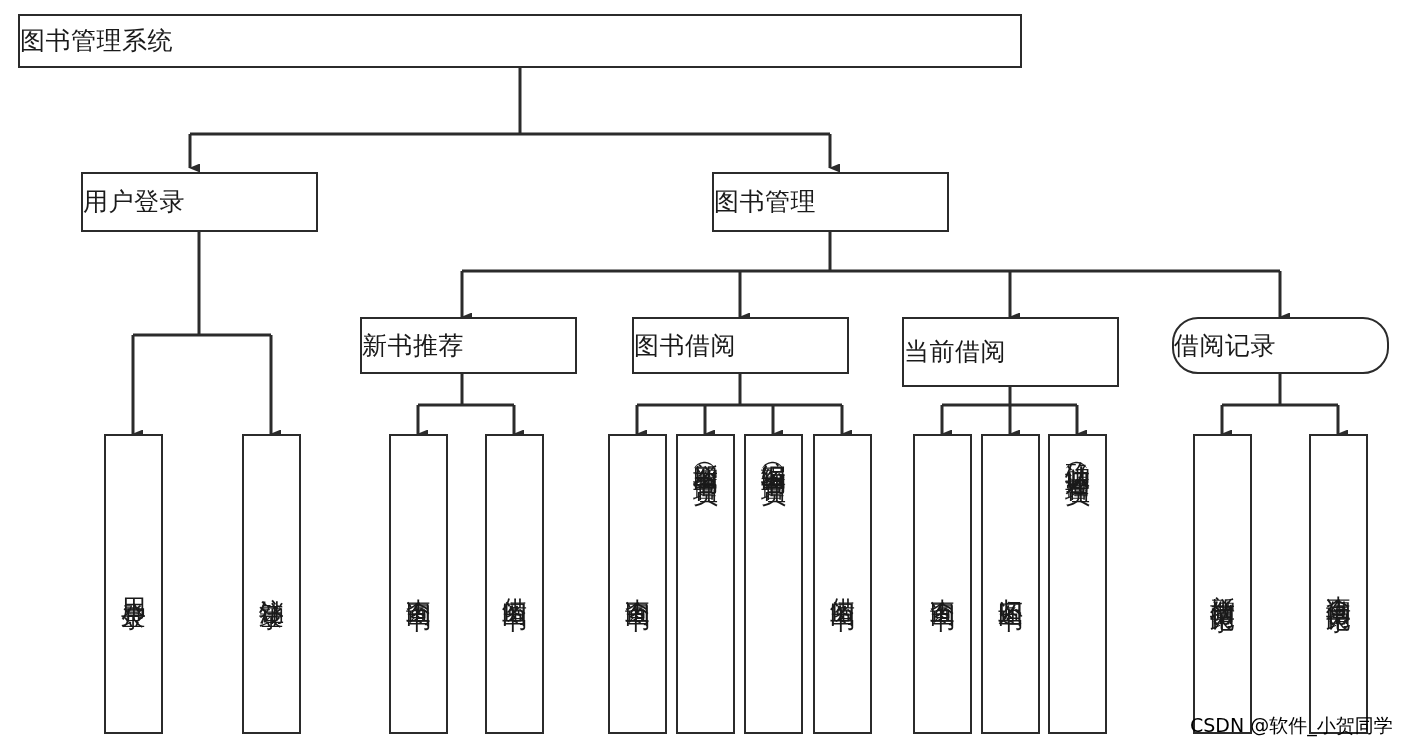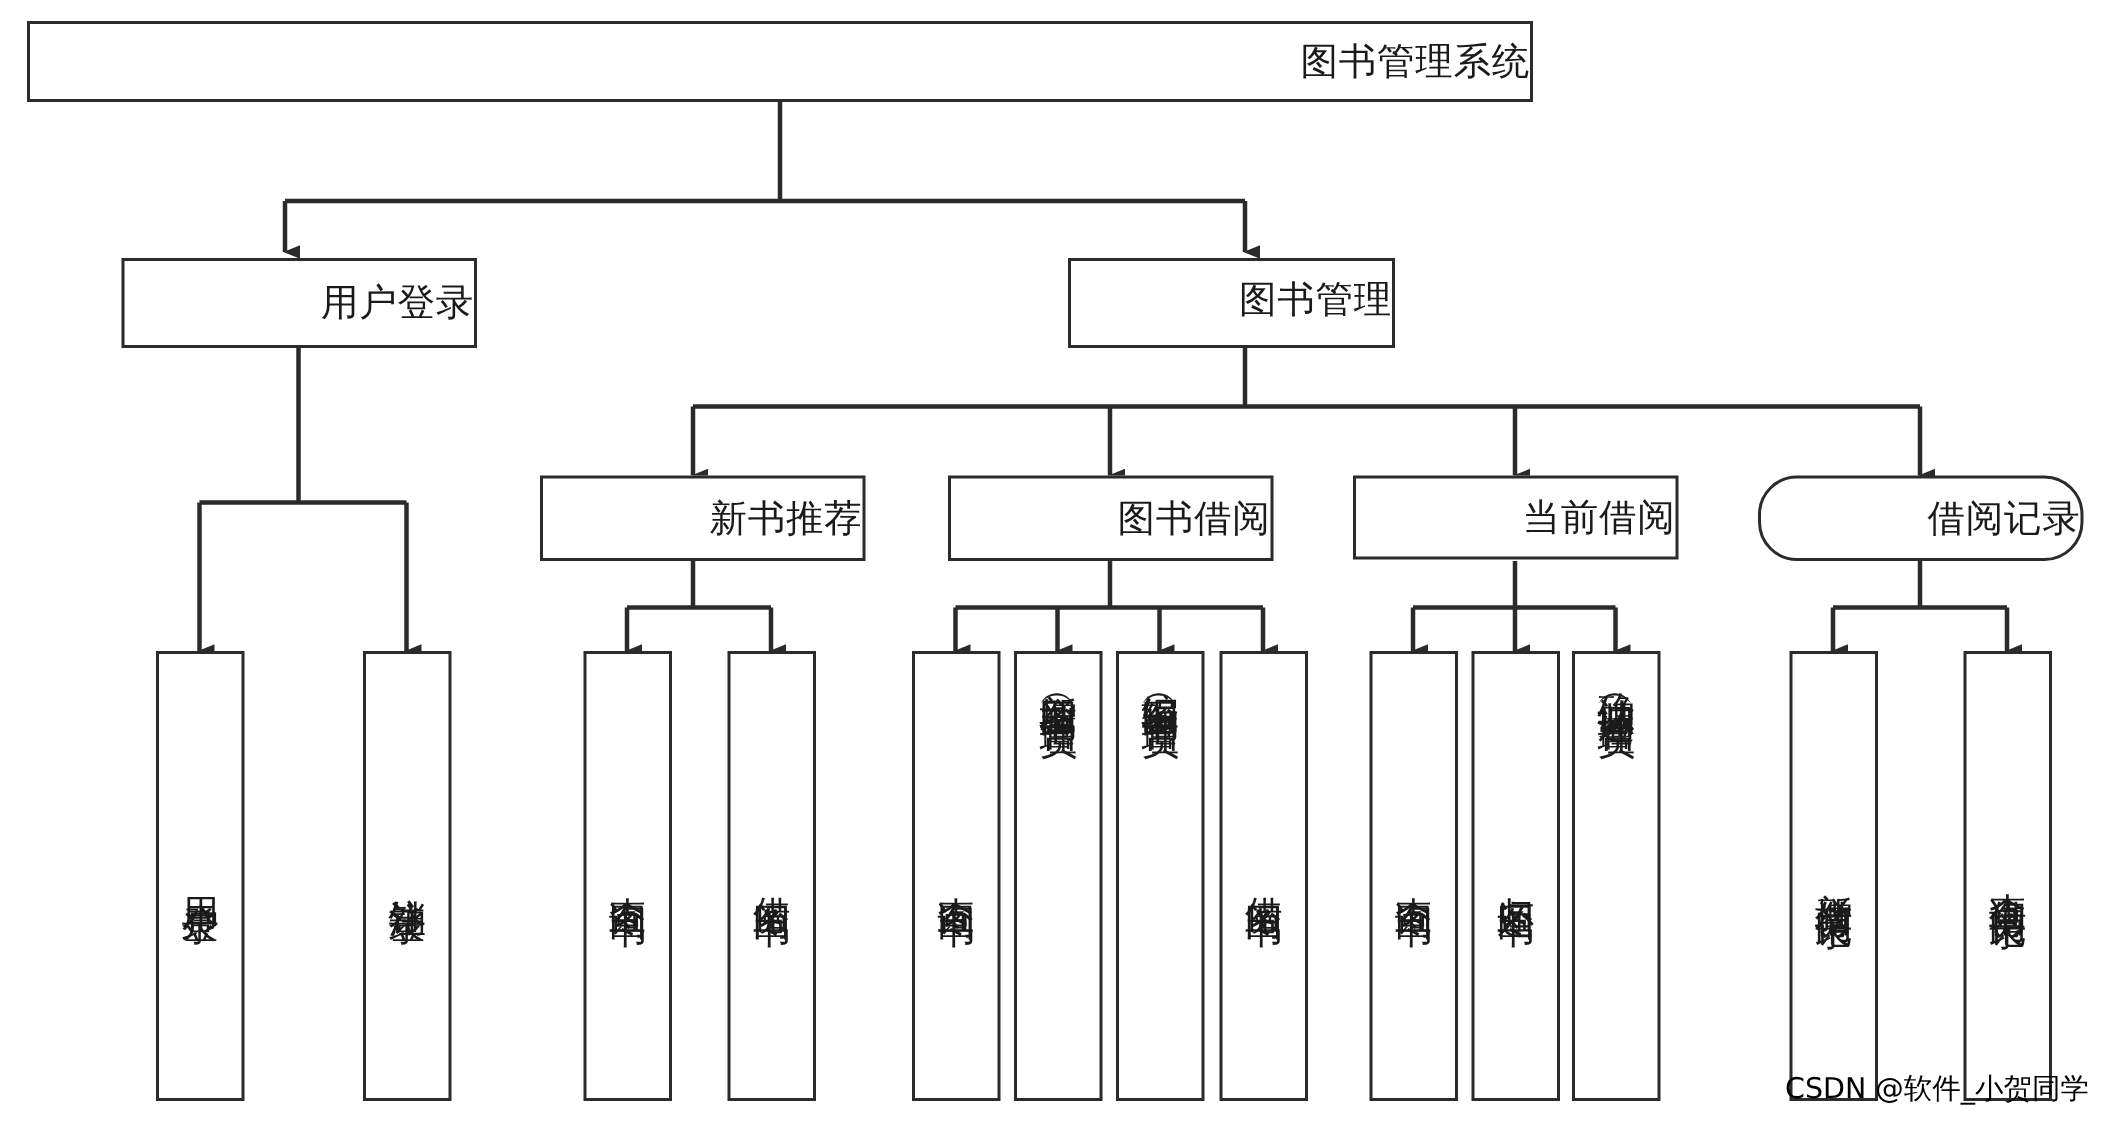--- a/index.html
+++ b/index.html
@@ -26,21 +26,21 @@
     height: 747px;
     pointer-events: none;
   }
   .node {
     position: absolute;
     box-sizing: border-box;
     background: #ffffff;
     border: 2px solid #2b2b2b;
     display: flex;
     align-items: center;
-    justify-content: flex-end;
+    justify-content: flex-start;
     color: #1a1a1a;
   }
   .node .lbl {
     display: block;
     text-align: center;
     line-height: 1.12;
     white-space: nowrap;
   }
   
   .node.h .lbl {
@@ -136,33 +136,33 @@
   </svg>
 
   <div class="node h root" style="left:18px; top:14px; width:1004px; height:54px;">
     <span class="lbl">图书管理系统</span>
   </div>
 
   <div class="node h" style="left:81px; top:172px; width:237px; height:60px;">
     <span class="lbl">用户登录</span>
   </div>
 
-  <div class="node h" style="left:712px; top:172px; width:218px; height:60px;font-family:Liberation Mono, monospace;">
+  <div class="node h" style="left:712px; top:172px; width:237px; height:60px;">
     <span class="lbl">图书管理</span>
   </div>
 
   <div class="node h" style="left:632px; top:317px; width:217px; height:57px;">
     <span class="lbl">图书借阅</span>
   </div>
 
   <div class="node h" style="left:360px; top:317px; width:217px; height:57px;">
     <span class="lbl">新书推荐</span>
   </div>
 
-  <div class="node h" style="left:902px; top:317px; width:217px; height:56px;">
+  <div class="node h" style="left:902px; top:317px; width:217px; height:70px;">
     <span class="lbl">当前借阅</span>
   </div>
 
   <div class="node h" style="left:1172px; top:317px; width:217px; height:57px;border-radius:26px;">
     <span class="lbl">借阅记录</span>
   </div>
 
   <div class="node v" style="left:104px; top:434px; width:59px; height:300px;">
     <span class="lbl">用户登录</span>
   </div>

